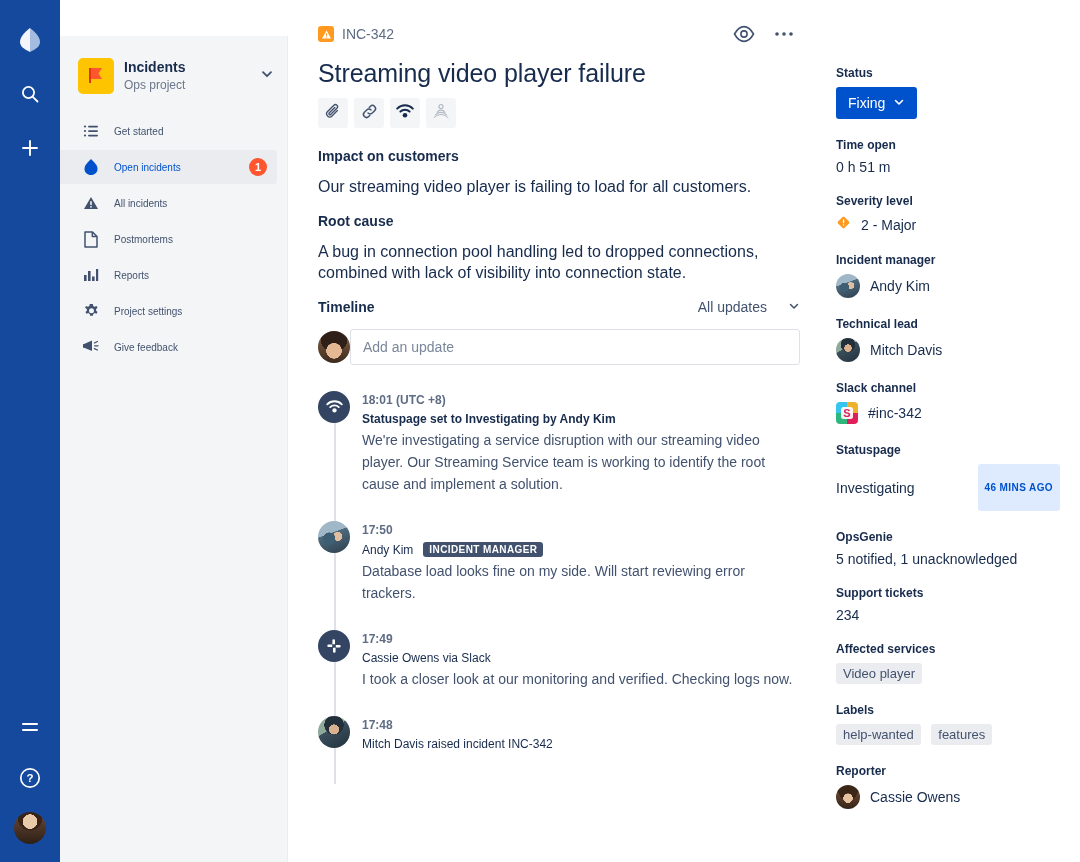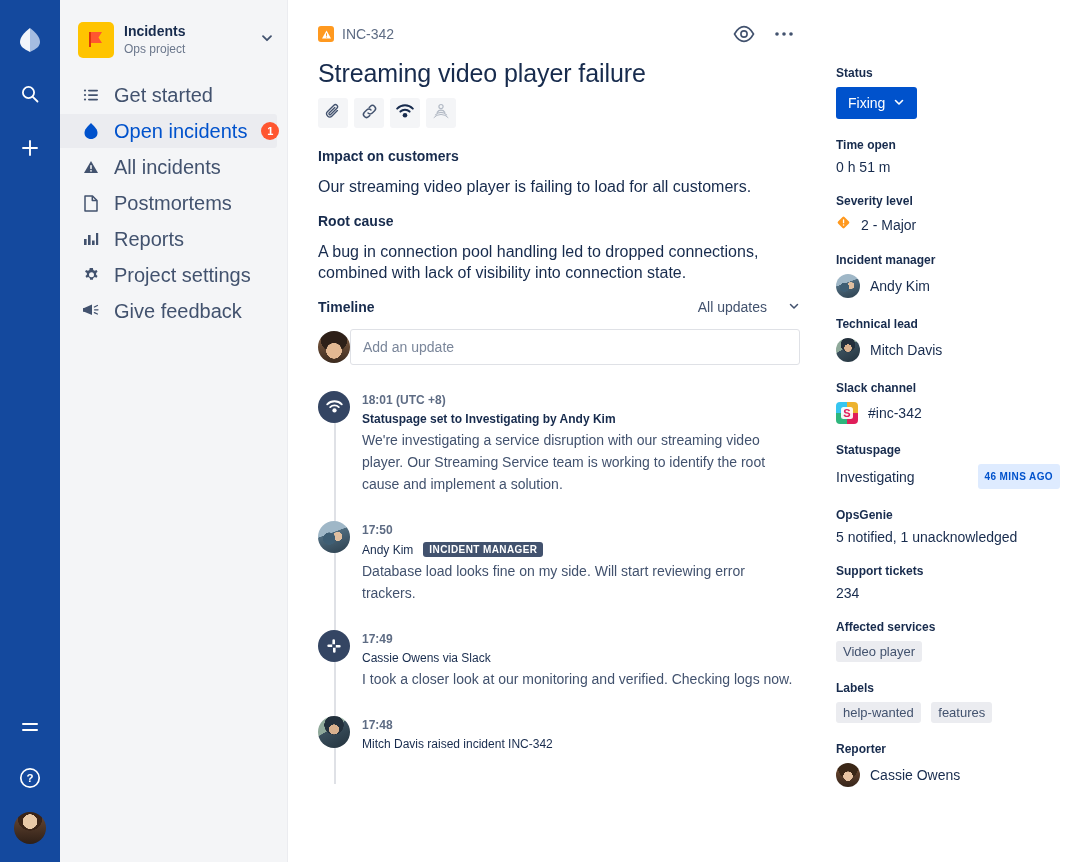--- a/index.html
+++ b/index.html
@@ -31,41 +31,42 @@
     border-radius: 50%; background-size: cover; background-position: center;
     display: block; flex: none;
   }
   .av-rail { width: 32px; height: 32px; }
 
   
   .sidebar {
     width: 228px; flex: 0 0 228px; background: #F4F5F7;
     border-right: 1px solid #EBECF0;
     padding-top: 16px;
+    margin-top: 36px;
   }
   .proj-header {
     display: flex; align-items: center; gap: 10px;
     padding: 6px 12px 6px 18px; margin-bottom: 14px; cursor: pointer;
   }
   .proj-icon {
     width: 36px; height: 36px; border-radius: 5px; background: #FFC400;
     flex: none; display: flex; align-items: center; justify-content: center;
   }
   .proj-text { flex: 1; min-width: 0; }
   .proj-name { font-size: 14px; font-weight: 700; color: #172B4D; line-height: 17px; }
   .proj-sub { font-size: 12px; color: #6B778C; line-height: 16px; margin-top: 1px; }
   .chev { flex: none; }
 
   .nav-item {
     display: flex; align-items: center; gap: 14px;
     height: 34px; padding: 0 10px 0 22px; margin: 2px 10px 2px 0;
     border-radius: 0 3px 3px 0; cursor: pointer; position: relative;
   }
   .nav-item .nav-ico { width: 18px; display: flex; justify-content: center; flex: none; }
-  .nav-label { font-size: 20px; color: #42526E; white-space: nowrap; }
+  .nav-label { font-size: 10px; color: #42526E; white-space: nowrap; }
   .nav-item.active { background: #EBECF0; }
   .nav-item.active .nav-label { color: #0052CC; font-weight: 500; }
   .nav-badge {
     margin-left: auto; background: #FF5630; color: #fff;
     font-size: 11px; font-weight: 700; border-radius: 10px;
     min-width: 18px; height: 18px; display: flex; align-items: center; justify-content: center;
     padding: 0 5px;
   }
 
   
@@ -147,21 +148,21 @@
     height: 32px; padding: 0 12px; font-size: 14px; font-weight: 500;
     display: inline-flex; align-items: center; gap: 8px; cursor: pointer;
     font-family: "Liberation Sans", sans-serif;
   }
   .person { display: flex; align-items: center; gap: 10px; cursor: pointer; }
   .av-sm { width: 24px; height: 24px; }
   .sev-row { display: flex; align-items: center; gap: 10px; }
   .statuspage-row { display: flex; align-items: center; gap: 10px; }
   .pill-time {
     background: #DEEBFF; color: #0052CC; font-size: 10px; font-weight: 700;
-    letter-spacing: 0.4px; padding: 7px 7px; border-radius: 3px; margin-left: auto;
+    letter-spacing: 0.4px; padding: 18px 7px; border-radius: 3px; margin-left: auto;
   }
   .chip {
     display: inline-block; background: #EBECF0; color: #42526E;
     font-size: 13px; padding: 3px 7px; border-radius: 3px; margin-right: 6px;
     cursor: pointer;
   }
   .slack-row { display: flex; align-items: center; gap: 10px; }
   .slack-ico { width: 22px; height: 22px; border-radius: 4px; overflow: hidden; flex: none; }
 </style>
 </head>

